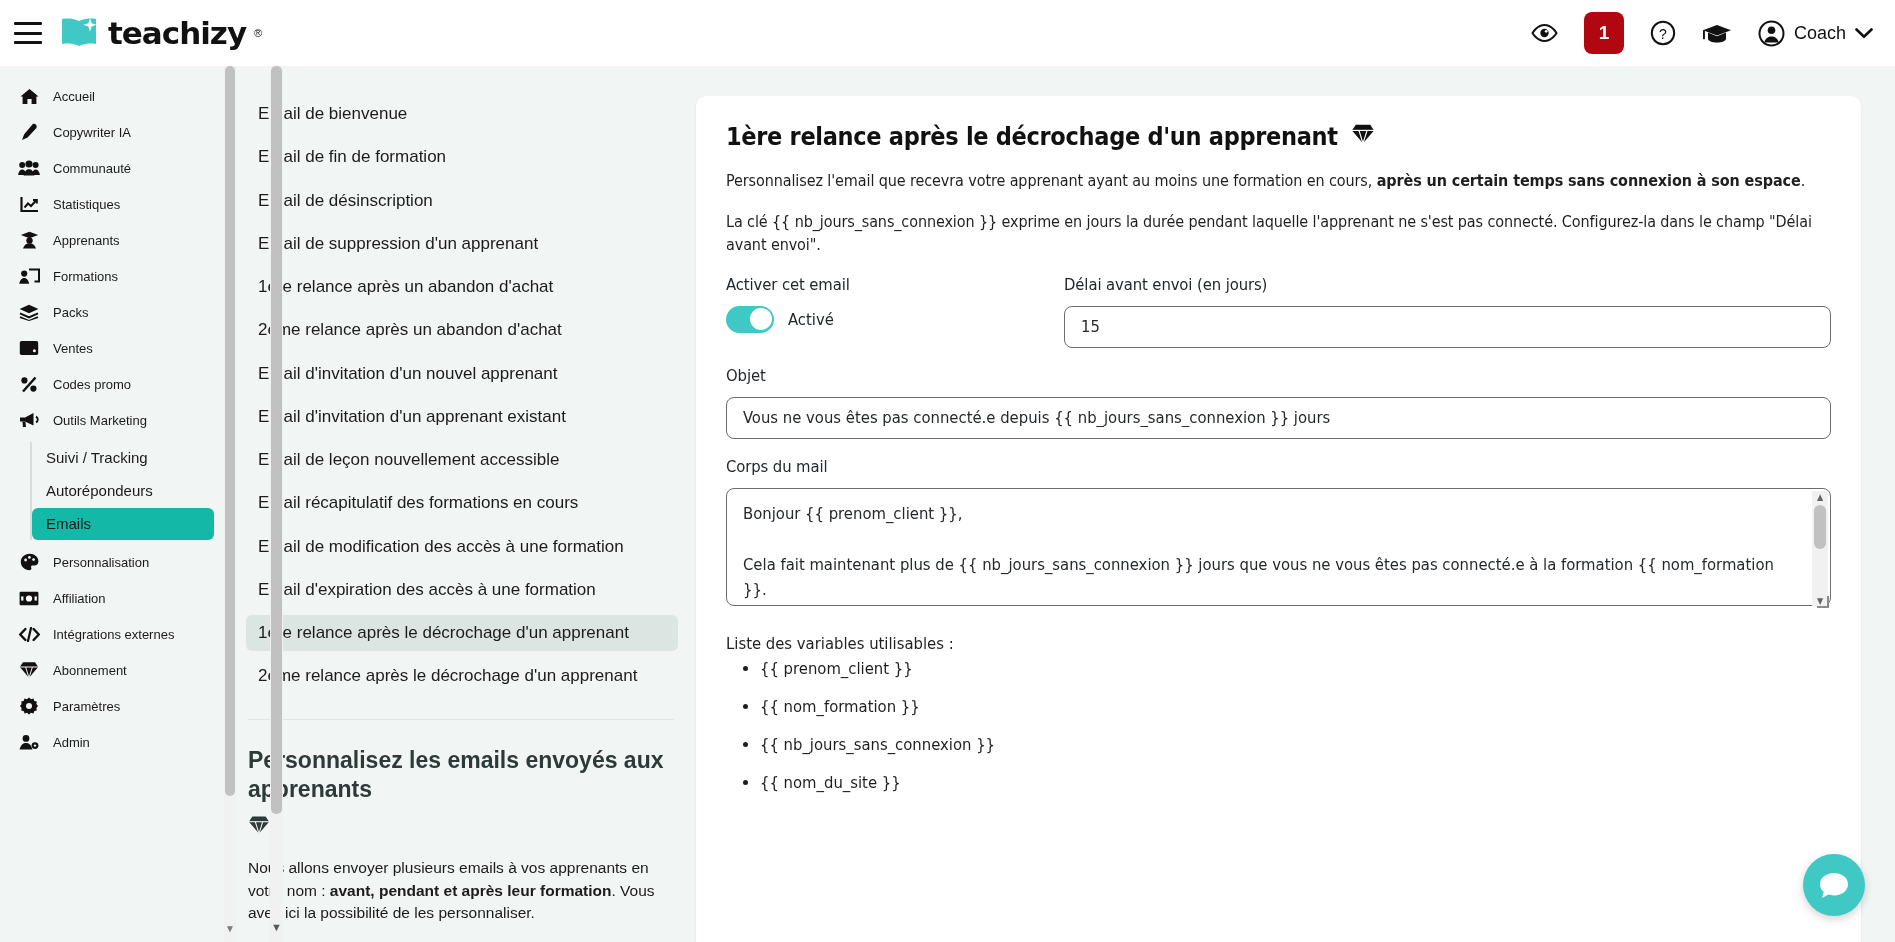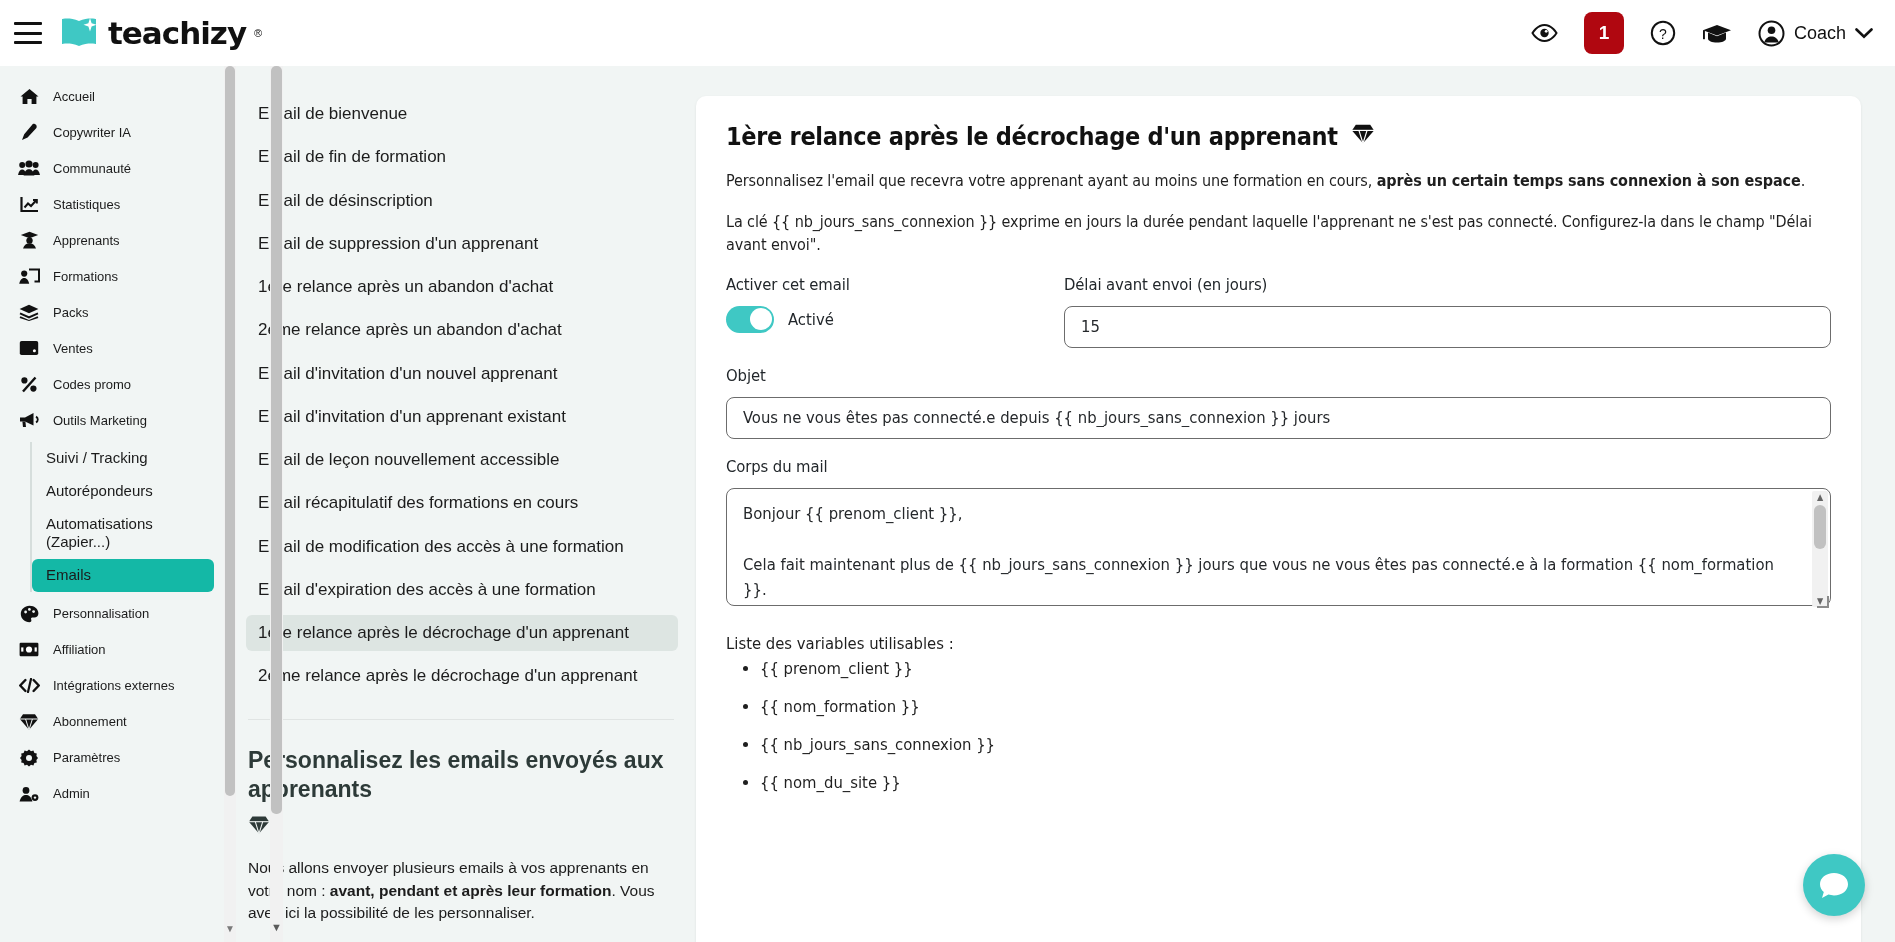--- a/index.html
+++ b/index.html
@@ -395,23 +395,20 @@
       </span>
       <span>Outils Marketing</span>
     </div>
 
     <div class="sub-nav">
       <div class="sub-item">
         <span>Suivi / Tracking</span>
       </div>
       <div class="sub-item">
         <span>Autorépondeurs</span>
-      </div>
-      <div class="sub-item">
-        <span>Automatisations (Zapier...)</span>
       </div>
       <div class="sub-item active">
         <span>Emails</span>
       </div>
     </div>
 
     <div class="nav-item">
       <span class="ni-icon">
         <svg width="19" height="18" viewBox="0 0 19 18">
           <path d="M9.5 0.8 C14.6 0.8 18.4 4.2 18.4 8.4 C18.4 11.2 16.4 12.4 14.4 12.4 L12.6 12.4 C11.6 12.4 11 13 11 13.8 C11 14.4 11.4 14.8 11.4 15.6 C11.4 16.6 10.6 17.2 9.5 17.2 C4.6 17.2 0.8 13.4 0.8 9 C0.8 4.4 4.6 0.8 9.5 0.8 Z" fill="#111"></path>

